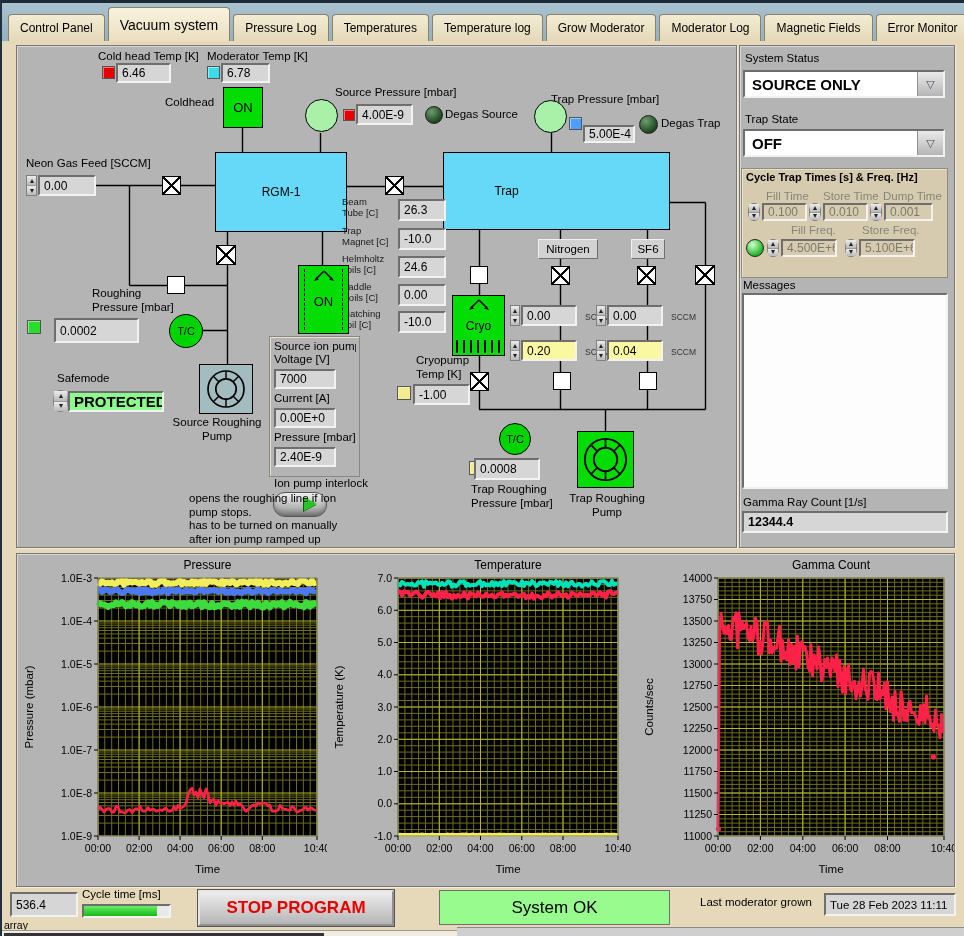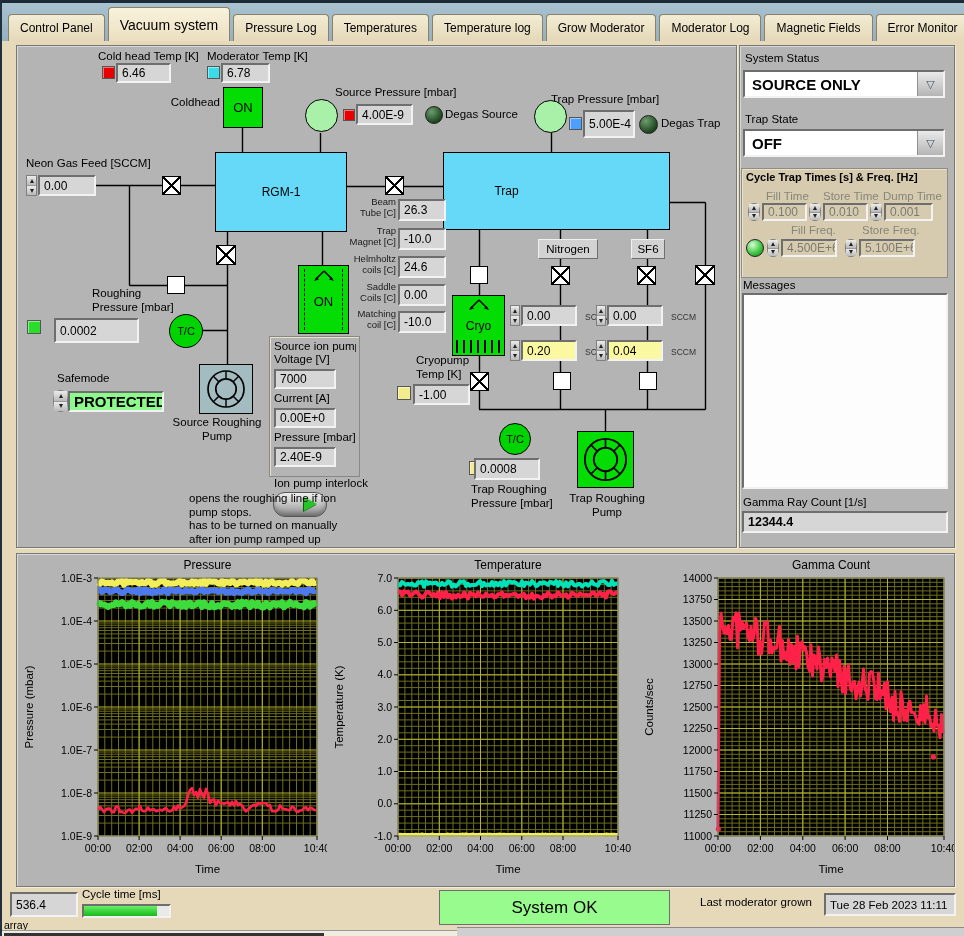--- a/index.html
+++ b/index.html
@@ -13,21 +13,21 @@
        border-radius:4px 4px 0 0;margin-right:3px;padding:0 11px;display:flex;align-items:center;
        font-size:12px;color:#000;white-space:nowrap}
   .tab.active{height:33px;background:linear-gradient(#f8f2dd,#ecdfc0);font-size:14px}
   
   .panel{position:absolute;background:#b4b4b4;border:1px solid #777;
          box-shadow:inset 1px 1px 0 #d8d8d8, 1px 1px 0 #f2ecd8}
   
   .lbl{position:absolute;font-size:11.5px;color:#000;white-space:nowrap;line-height:13.5px}
   .lbl.small{font-size:9.5px;line-height:10.5px;color:#1a1a1a}
   .lbl.dim{color:#86867a}
-  .lbl.right{text-align:right}
+  .lbl.right{text-align:left}
   .lbl.center{text-align:center}
   
   .vbox{position:absolute;background:#d6d6d6;border:2px solid;border-color:#6e6e6e #f2f2f2 #f2f2f2 #6e6e6e;
         font-size:12px;color:#000;padding-left:4px;white-space:nowrap;overflow:hidden;
         display:flex;align-items:center;box-sizing:border-box}
   .vbox.yellow{background:#fbf8a2}
   .vbox.dimfield{background:#d6cbae;color:#7b7b70}
   .vbox.bold{font-weight:bold}
   
   .ind{position:absolute;border:1px solid #555;box-shadow:inset 1px 1px 0 rgba(255,255,255,.45)}
@@ -129,21 +129,21 @@
   <div class="gauge" style="left:303px;top:99px;width:33px;height:33px"></div>
   <div class="lbl" style="left:333px;top:86px">Source Pressure [mbar]</div>
   <div class="ind" style="left:341px;top:109px;width:10px;height:10px;background:#e60000"></div>
   <div class="vbox" style="left:354px;top:104px;width:57px;height:21px">4.00E-9</div>
   <div class="led off" style="left:423px;top:106px;width:16px;height:16px"></div>
   <div class="lbl" style="left:443px;top:108px">Degas Source</div>
 
   <div class="lbl" style="left:549px;top:93px">Trap Pressure [mbar]</div>
   <div class="gauge" style="left:532px;top:100px;width:33px;height:33px"></div>
   <div class="ind" style="left:567px;top:117px;width:11px;height:11px;background:#4d9fff"></div>
-  <div class="vbox" style="left:581px;top:110px;width:52px;height:28px">5.00E-4</div>
+  <div class="vbox" style="left:581px;top:125px;width:52px;height:18px">5.00E-4</div>
   <div class="led off" style="left:637px;top:115px;width:17px;height:17px"></div>
   <div class="lbl" style="left:659px;top:117px">Degas Trap</div>
 
   <div class="lbl" style="left:24px;top:157px">Neon Gas Feed [SCCM]</div>
   <div class="spin" style="left:24px;top:175px;height:21px">
       <i class="up"></i>
       <i class="dn"></i>
     </div>
   <div class="vbox" style="left:36px;top:175px;width:58px;height:21px">0.00</div>
 
@@ -487,20 +487,23 @@
         <text x="189" y="317" text-anchor="middle" font-size="11.5" fill="#000">Time</text>
         <text x="11" y="151" transform="rotate(-90 11 151)" text-anchor="middle" font-size="11.5" fill="#000">Counts/sec</text>
       </svg></div>
 
   <div class="vbox" style="left:8px;top:892px;width:68px;height:25px">536.4</div>
   <div class="lbl" style="left:80px;top:888px">Cycle time [ms]</div>
   <div class="progress" style="left:80px;top:904px;width:89px;height:14px">
       <div class="fill"></div>
     </div>
 
+  <div class="button3d" style="left:196px;top:890px;width:196px;height:36px">
+    <span style="font-weight:bold;font-size:17px;color:#e60000">STOP PROGRAM</span>
+  </div>
 
   <div class="statusbox" style="left:437px;top:890px;width:229px;height:33px">
     <span>System OK</span>
   </div>
 
   <div class="lbl" style="left:698px;top:896px">Last moderator grown</div>
   <div class="vbox" style="left:822px;top:893px;width:132px;height:23px;font-size:11.5px">Tue 28 Feb 2023 11:11</div>
 
   <div class="lbl" style="left:2px;top:919px;font-size:10.5px;border-bottom:1px solid #555">array</div>
   <div style="position:absolute;left:0;top:930px;width:964px;height:6px;background:#efece0;border-top:1px solid #999"></div>

